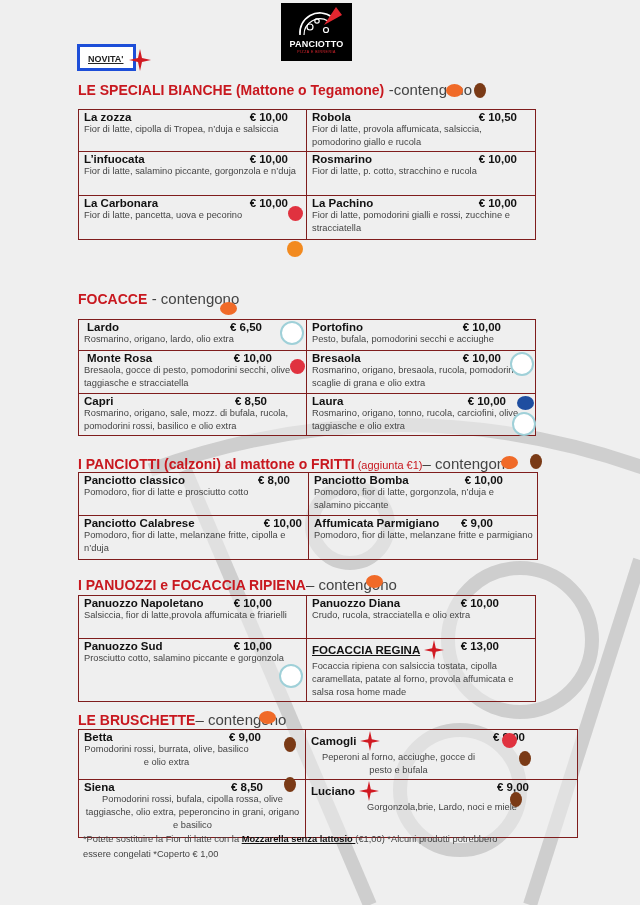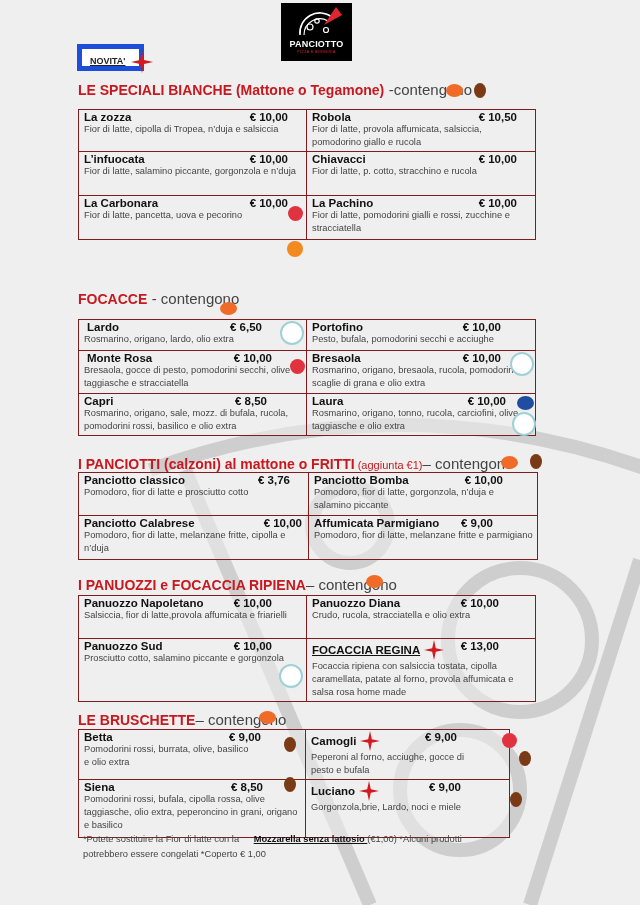--- a/index.html
+++ b/index.html
@@ -1,21 +1,21 @@
 <!DOCTYPE html>
 <html><head>
 <meta charset="utf-8">
 <style>
   html,body{margin:0;padding:0;}
   body{width:640px;height:905px;background:#efefef;font-family:"Liberation Sans",sans-serif;color:#222;position:relative;overflow:hidden;}
   .wm{position:absolute;left:0;top:0;width:640px;height:905px;pointer-events:none;z-index:0;}
   .logo{position:absolute;left:281px;top:3px;width:64px;height:58px;background:#000;z-index:2;padding-left:7px;}
   .logo .name{position:absolute;left:0;right:0;top:36px;text-align:center;color:#fff;font-weight:bold;font-size:9px;letter-spacing:0.2px;}
   .logo .sub{position:absolute;left:0;right:0;top:47px;text-align:center;color:#e2262f;font-size:3.5px;letter-spacing:0.5px;}
-  .novita{position:absolute;left:77px;top:44px;width:67px;height:27px;border:5px solid #1d4ed8;background:#fff;z-index:2;box-sizing:border-box;}
+  .novita{position:absolute;left:77px;top:44px;width:59px;height:27px;border:3px solid #1d4ed8;background:#fff;z-index:2;box-sizing:border-box;}
   .novita span{position:absolute;left:8px;top:7px;font-size:9px;font-weight:bold;text-decoration:underline;color:#222;}
   .novita svg{position:absolute;left:49px;top:2px;}
   .sec-title{position:absolute;left:78px;z-index:2;white-space:nowrap;}
   .sec-title .t{color:#c8181f;font-weight:bold;font-size:14px;}
   .sec-title .t2{color:#c8181f;font-size:11px;}
   .sec-title .c{color:#444;font-size:15px;}
   .icon{position:absolute;z-index:3;border-radius:50%;}
   .ic-glu{width:17px;height:13px;background:#f06a28;border-radius:50%;}
   .ic-lat{width:12px;height:15px;background:#7a3a16;border-radius:50%;}
   .ic-senz{width:24px;height:24px;border:2px solid #9fd0d8;background:#fff;box-sizing:border-box;}
@@ -24,21 +24,21 @@
   .ic-fish{width:17px;height:14px;background:#1f4ea0;}
   table.menu{position:absolute;left:78px;border-collapse:collapse;z-index:2;background:rgba(239,239,239,0.55);}
   table.menu td{border:1px solid #7f1d1d;vertical-align:top;padding:1px 4px 2px 5px;position:relative;}
   .row1{display:flex;justify-content:space-between;}
   .nm{font-weight:bold;font-size:11.5px;color:#111;}
   .pr{font-weight:bold;font-size:11.5px;color:#111;margin-right:14px;}
   .ds{font-size:9.3px;color:#444;line-height:13px;}
   .ul{text-decoration:underline;}
   .star{display:inline-block;vertical-align:middle;margin-left:4px;}
   .foot{position:absolute;left:83px;top:832px;width:420px;font-size:9.3px;color:#444;line-height:15px;z-index:2;}
-  .foot b{color:#111;text-decoration:underline;margin-left:12px;}
+  .foot b{color:#111;text-decoration:underline;}
 </style>
 </head>
 <body>
 
 <svg class="wm" viewBox="0 0 640 905">
   <g fill="none" stroke="#c9c9c9" stroke-width="14" opacity="0.85">
     <path d="M150 470 Q 400 380 650 470"></path>
     <path d="M185 470 L 370 905"></path>
     <path d="M640 560 L 530 905"></path>
     <circle cx="350" cy="525" r="38"></circle>
@@ -95,21 +95,21 @@
   <tr style="height:44px;">
     <td>
           <div class="row1">
             <span class="nm">L’infuocata</span>
             <span class="pr">€ 10,00</span>
           </div>
           <div class="ds">Fior di latte, salamino piccante, gorgonzola e n’duja</div>
         </td>
     <td>
           <div class="row1">
-            <span class="nm">Chiavacci</span>
+            <span class="nm">Rosmarino</span>
             <span class="pr">€ 10,00</span>
           </div>
           <div class="ds">Fior di latte, p. cotto, stracchino e rucola</div>
         </td>
   </tr>
   <tr style="height:44px;">
     <td>
           <div class="row1">
             <span class="nm">La Carbonara</span>
             <span class="pr">€ 10,00</span>
@@ -198,21 +198,21 @@
 </div>
 <div class="icon ic-glu" style="left:501px;top:456px;"></div>
 <div class="icon ic-lat" style="left:530px;top:454px;"></div>
 
 <table class="menu" style="top:472px;width:460px;">
   <tbody>
       <tr style="height:43px;">
     <td style="width:220px;">
           <div class="row1">
             <span class="nm">Panciotto classico</span>
-            <span class="pr">€ 3,76</span>
+            <span class="pr">€ 8,00</span>
           </div>
           <div class="ds">Pomodoro, fior di latte e prosciutto cotto</div>
         </td>
     <td>
           <div class="row1">
             <span class="nm">Panciotto Bomba</span>
             <span class="pr" style="margin-right:30px">€ 10,00</span>
           </div>
           <div class="ds">Pomodoro, fior di latte, gorgonzola, n’duja e salamino piccante</div>
         </td>
@@ -279,21 +279,21 @@
   </tr>
 </tbody>
   </table>
 <div class="icon ic-senz" style="left:279px;top:664px;"></div>
 
 <div class="sec-title" style="top:711px;">
   <span class="t">LE BRUSCHETTE</span><span class="c">– contengono</span>
 </div>
 <div class="icon ic-glu" style="left:259px;top:711px;"></div>
 
-<table class="menu" style="top:729px;width:432px;">
+<table class="menu" style="top:729px;width:500px;text-align:center;">
   <tbody>
       <tr style="height:43px;">
     <td style="width:217px;">
           <div class="row1">
             <span class="nm">Betta</span>
             <span class="pr" style="margin-right:40px">€ 9,00</span>
           </div>
           <div class="ds" style="width:165px">Pomodorini rossi, burrata, olive, basilico e olio extra</div>
         </td>
     <td>

